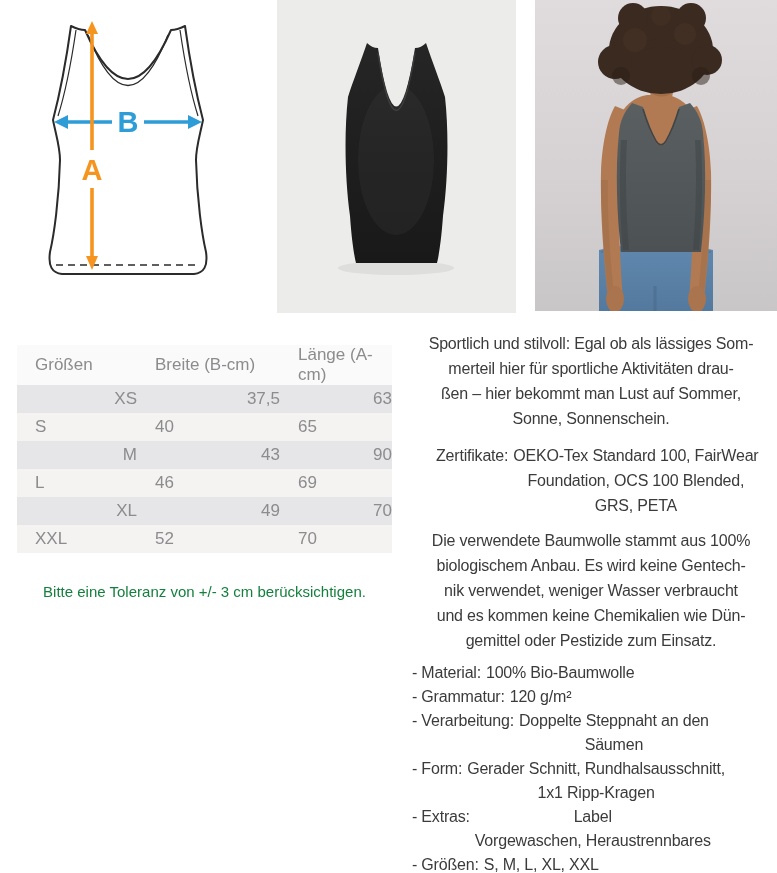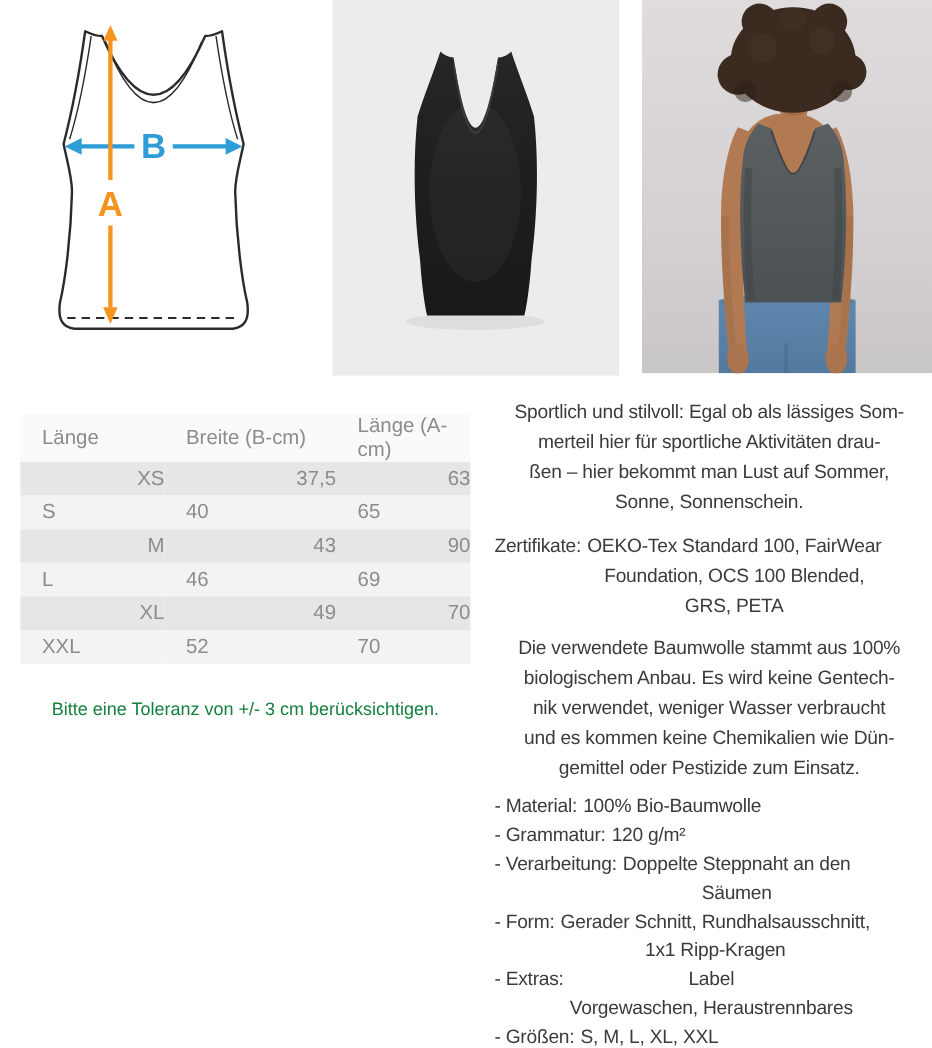--- a/index.html
+++ b/index.html
@@ -35,21 +35,21 @@
   }
 
   
   #description{
     position:absolute;left:412px;top:331px;width:358px;
     font-size:16px;letter-spacing:-0.2px;color:#3b3b3b;
   }
   #description .line{line-height:25px;white-space:nowrap;text-align:center;}
   .hang{display:flex;align-items:flex-start;}
   .hang .hang-label{white-space:nowrap;margin-right:5px;line-height:25px;}
-  #certificates-block{margin-top:12px;}
+  #certificates-block{margin-top:12px;margin-left:24px;}
   #cotton-paragraph{margin-top:10px;}
   #specs-list{margin-top:8px;}
   #specs-list .line,#specs-list .hang-label{line-height:24px;}
 </style>
 </head>
 <body>
 
 <div id="page">
 
   <div class="tile" id="tile-diagram">
@@ -179,21 +179,21 @@
   </div>
 
   <table id="size-table">
     <colgroup>
         <col class="c1">
         <col class="c2">
         <col class="c3">
       </colgroup>
     <thead>
       <tr>
-        <th>Länge</th>
+        <th>Größen</th>
         <th>Breite (B-cm)</th>
         <th>Länge (A-cm)</th>
       </tr>
     </thead>
     <tbody>
       <tr class="row-dark">
         <td>XS</td>
         <td>37,5</td>
         <td>63</td>
       </tr>

